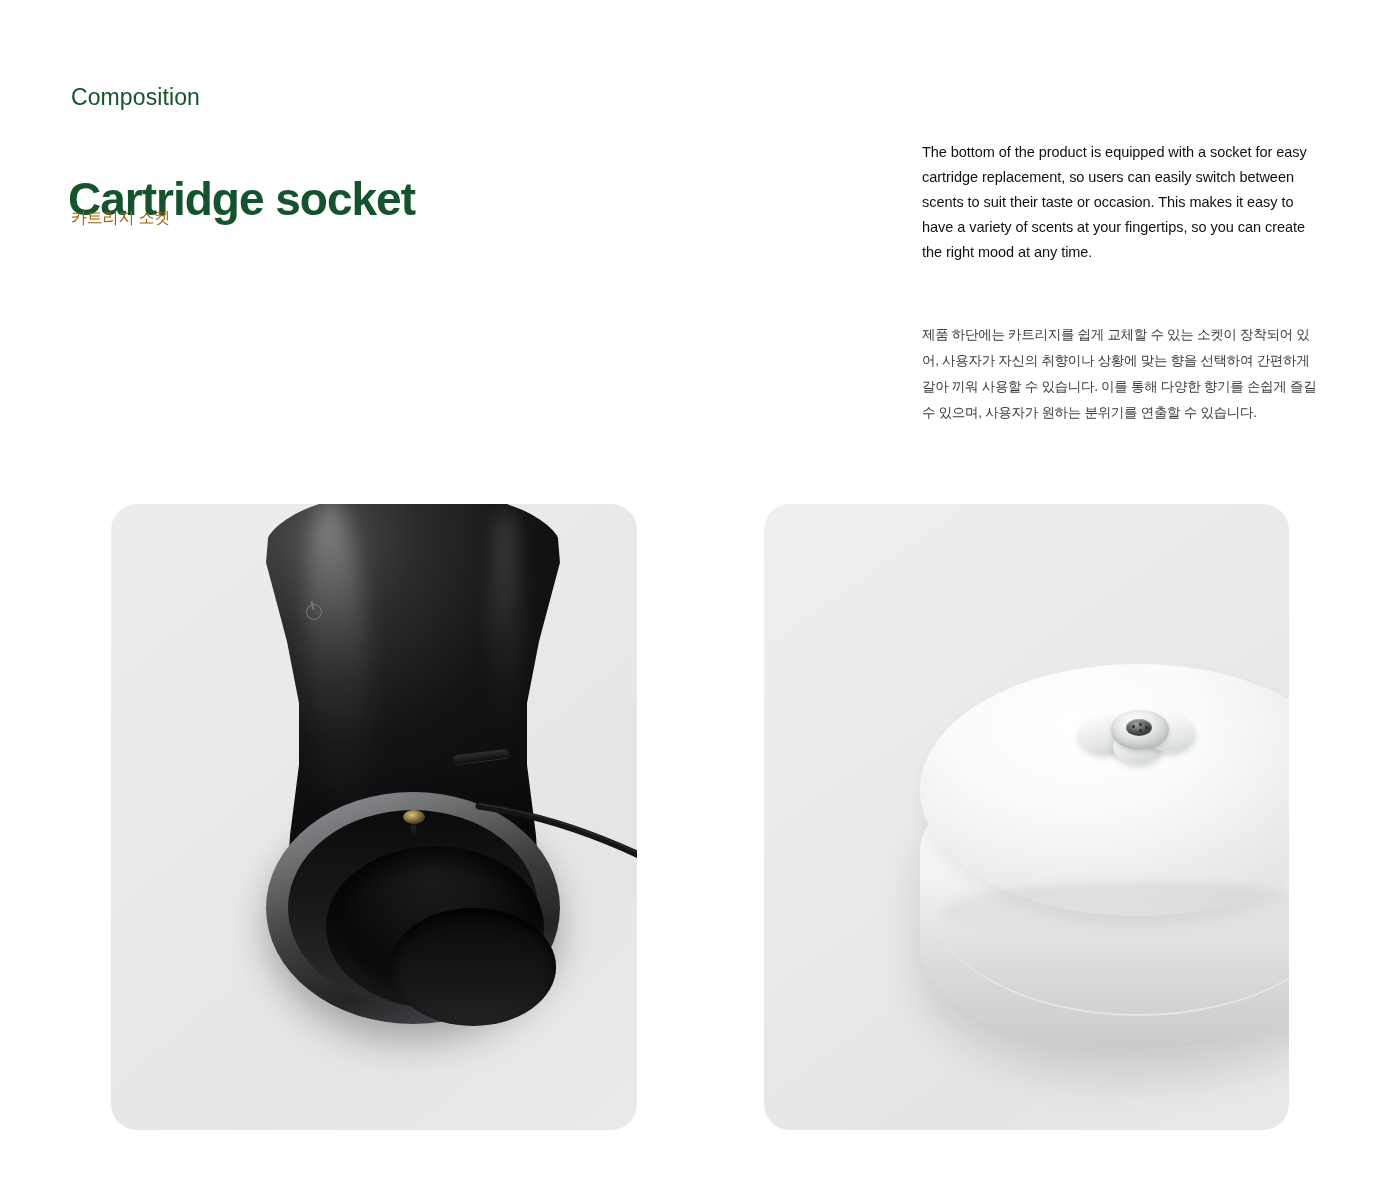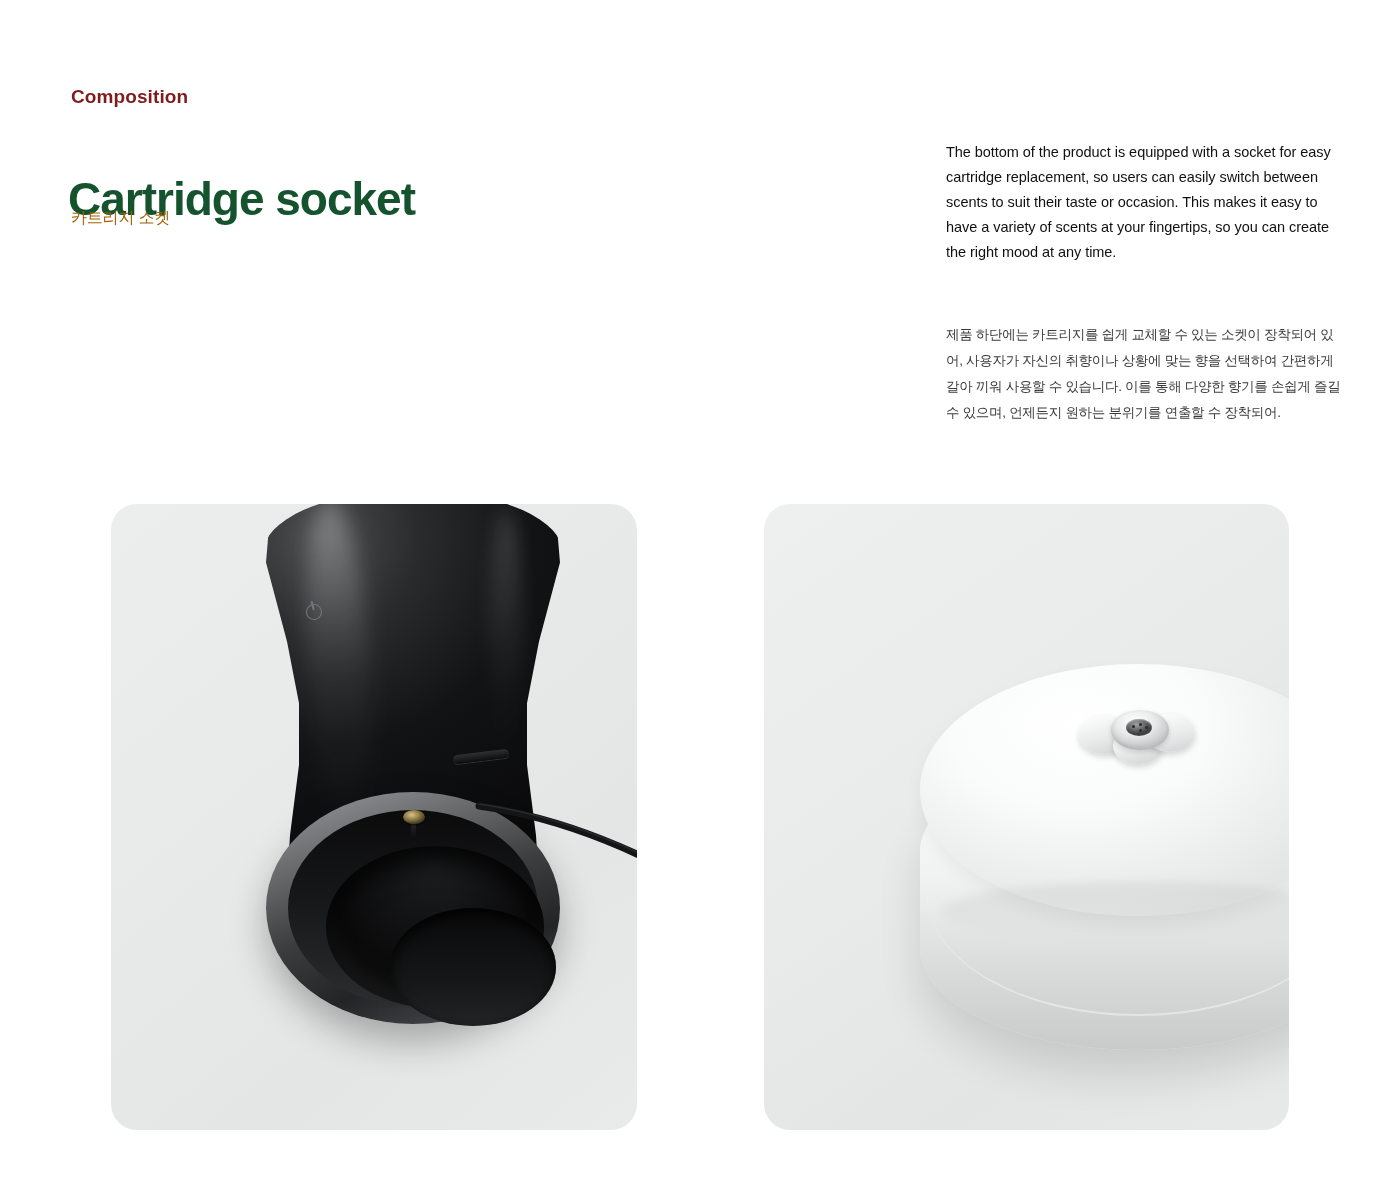--- a/index.html
+++ b/index.html
@@ -20,24 +20,24 @@
   .page {
     position: absolute;
     inset: 0;
   }
 
   
   .eyebrow {
     position: absolute;
     left: 71px;
     top: 86px;
-    font-size: 19px;
+    font-size: 23px;
     line-height: 22px;
-    font-weight: 700;
-    color: #7f1d1d;
+    font-weight: 400;
+    color: #14532d;
     letter-spacing: 0.1px;
   }
 
   .title {
     position: absolute;
     left: 68px;
     top: 140px;
     font-size: 46px;
     line-height: 56px;
     font-weight: 700;
@@ -55,21 +55,20 @@
     color: #a16207;
     letter-spacing: -0.2px;
   }
 
   
   .desc-col {
     position: absolute;
     left: 922px;
     top: 140px;
     width: 396px;
-    margin-left: 24px;
   }
   .desc-en {
     font-size: 14.5px;
     line-height: 25px;
     color: #111111;
     font-weight: 400;
     letter-spacing: -0.05px;
     margin: 0;
   }
   .desc-ko {
@@ -364,21 +363,21 @@
 <div class="page">
 
   <div class="eyebrow">Composition</div>
 
   <h1 class="title">Cartridge socket</h1>
 
   <div class="subtitle">카트리지 소켓</div>
 
   <div class="desc-col">
     <p class="desc-en">The bottom of the product is equipped with a socket for easy cartridge replacement, so users can easily switch between scents to suit their taste or occasion. This makes it easy to have a variety of scents at your fingertips, so you can create the right mood at any time.</p>
-    <p class="desc-ko">제품 하단에는 카트리지를 쉽게 교체할 수 있는 소켓이 장착되어 있어, 사용자가 자신의 취향이나 상황에 맞는 향을 선택하여 간편하게 갈아 끼워 사용할 수 있습니다. 이를 통해 다양한 향기를 손쉽게 즐길 수 있으며, 언제든지 원하는 분위기를 연출할 수 장착되어.</p>
+    <p class="desc-ko">제품 하단에는 카트리지를 쉽게 교체할 수 있는 소켓이 장착되어 있어, 사용자가 자신의 취향이나 상황에 맞는 향을 선택하여 간편하게 갈아 끼워 사용할 수 있습니다. 이를 통해 다양한 향기를 손쉽게 즐길 수 있으며, 사용자가 원하는 분위기를 연출할 수 있습니다.</p>
   </div>
 
   <div class="cards">
 
     <figure class="card card-left">
       <div class="device">
         <div class="device-body"></div>
         <div class="device-gloss"></div>
         <div class="device-gloss-right"></div>
         <div class="power-glyph"></div>

